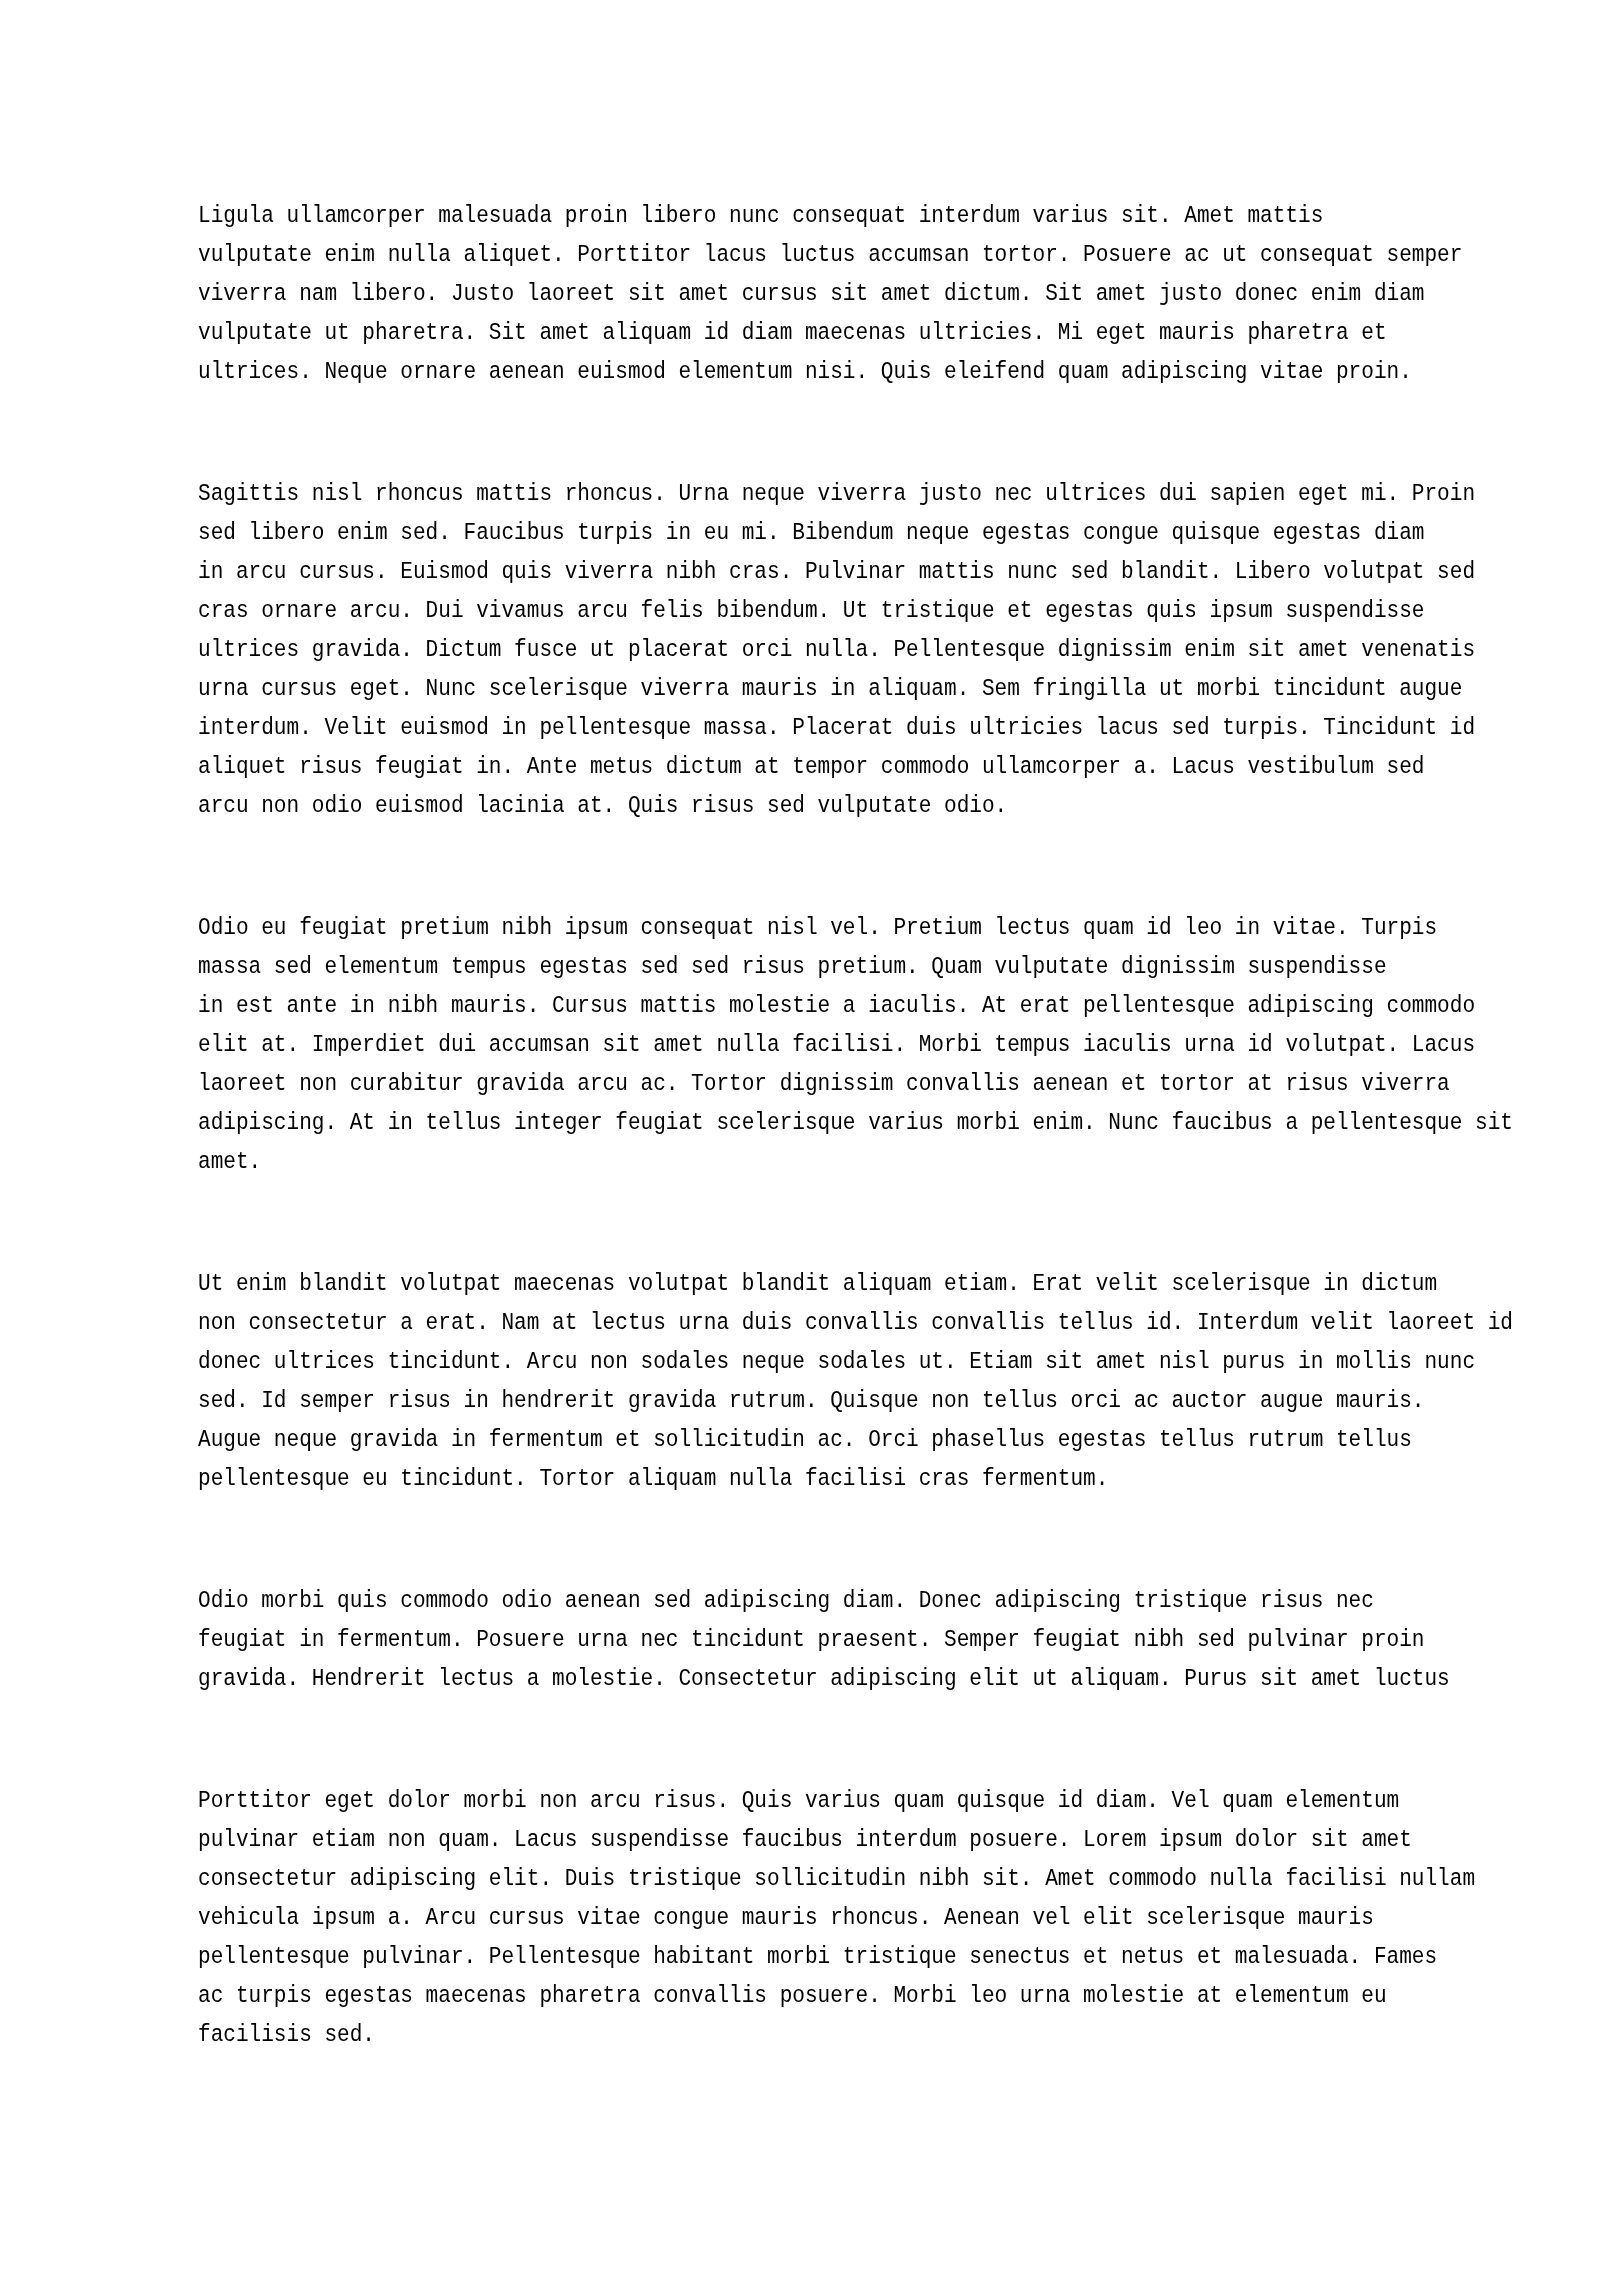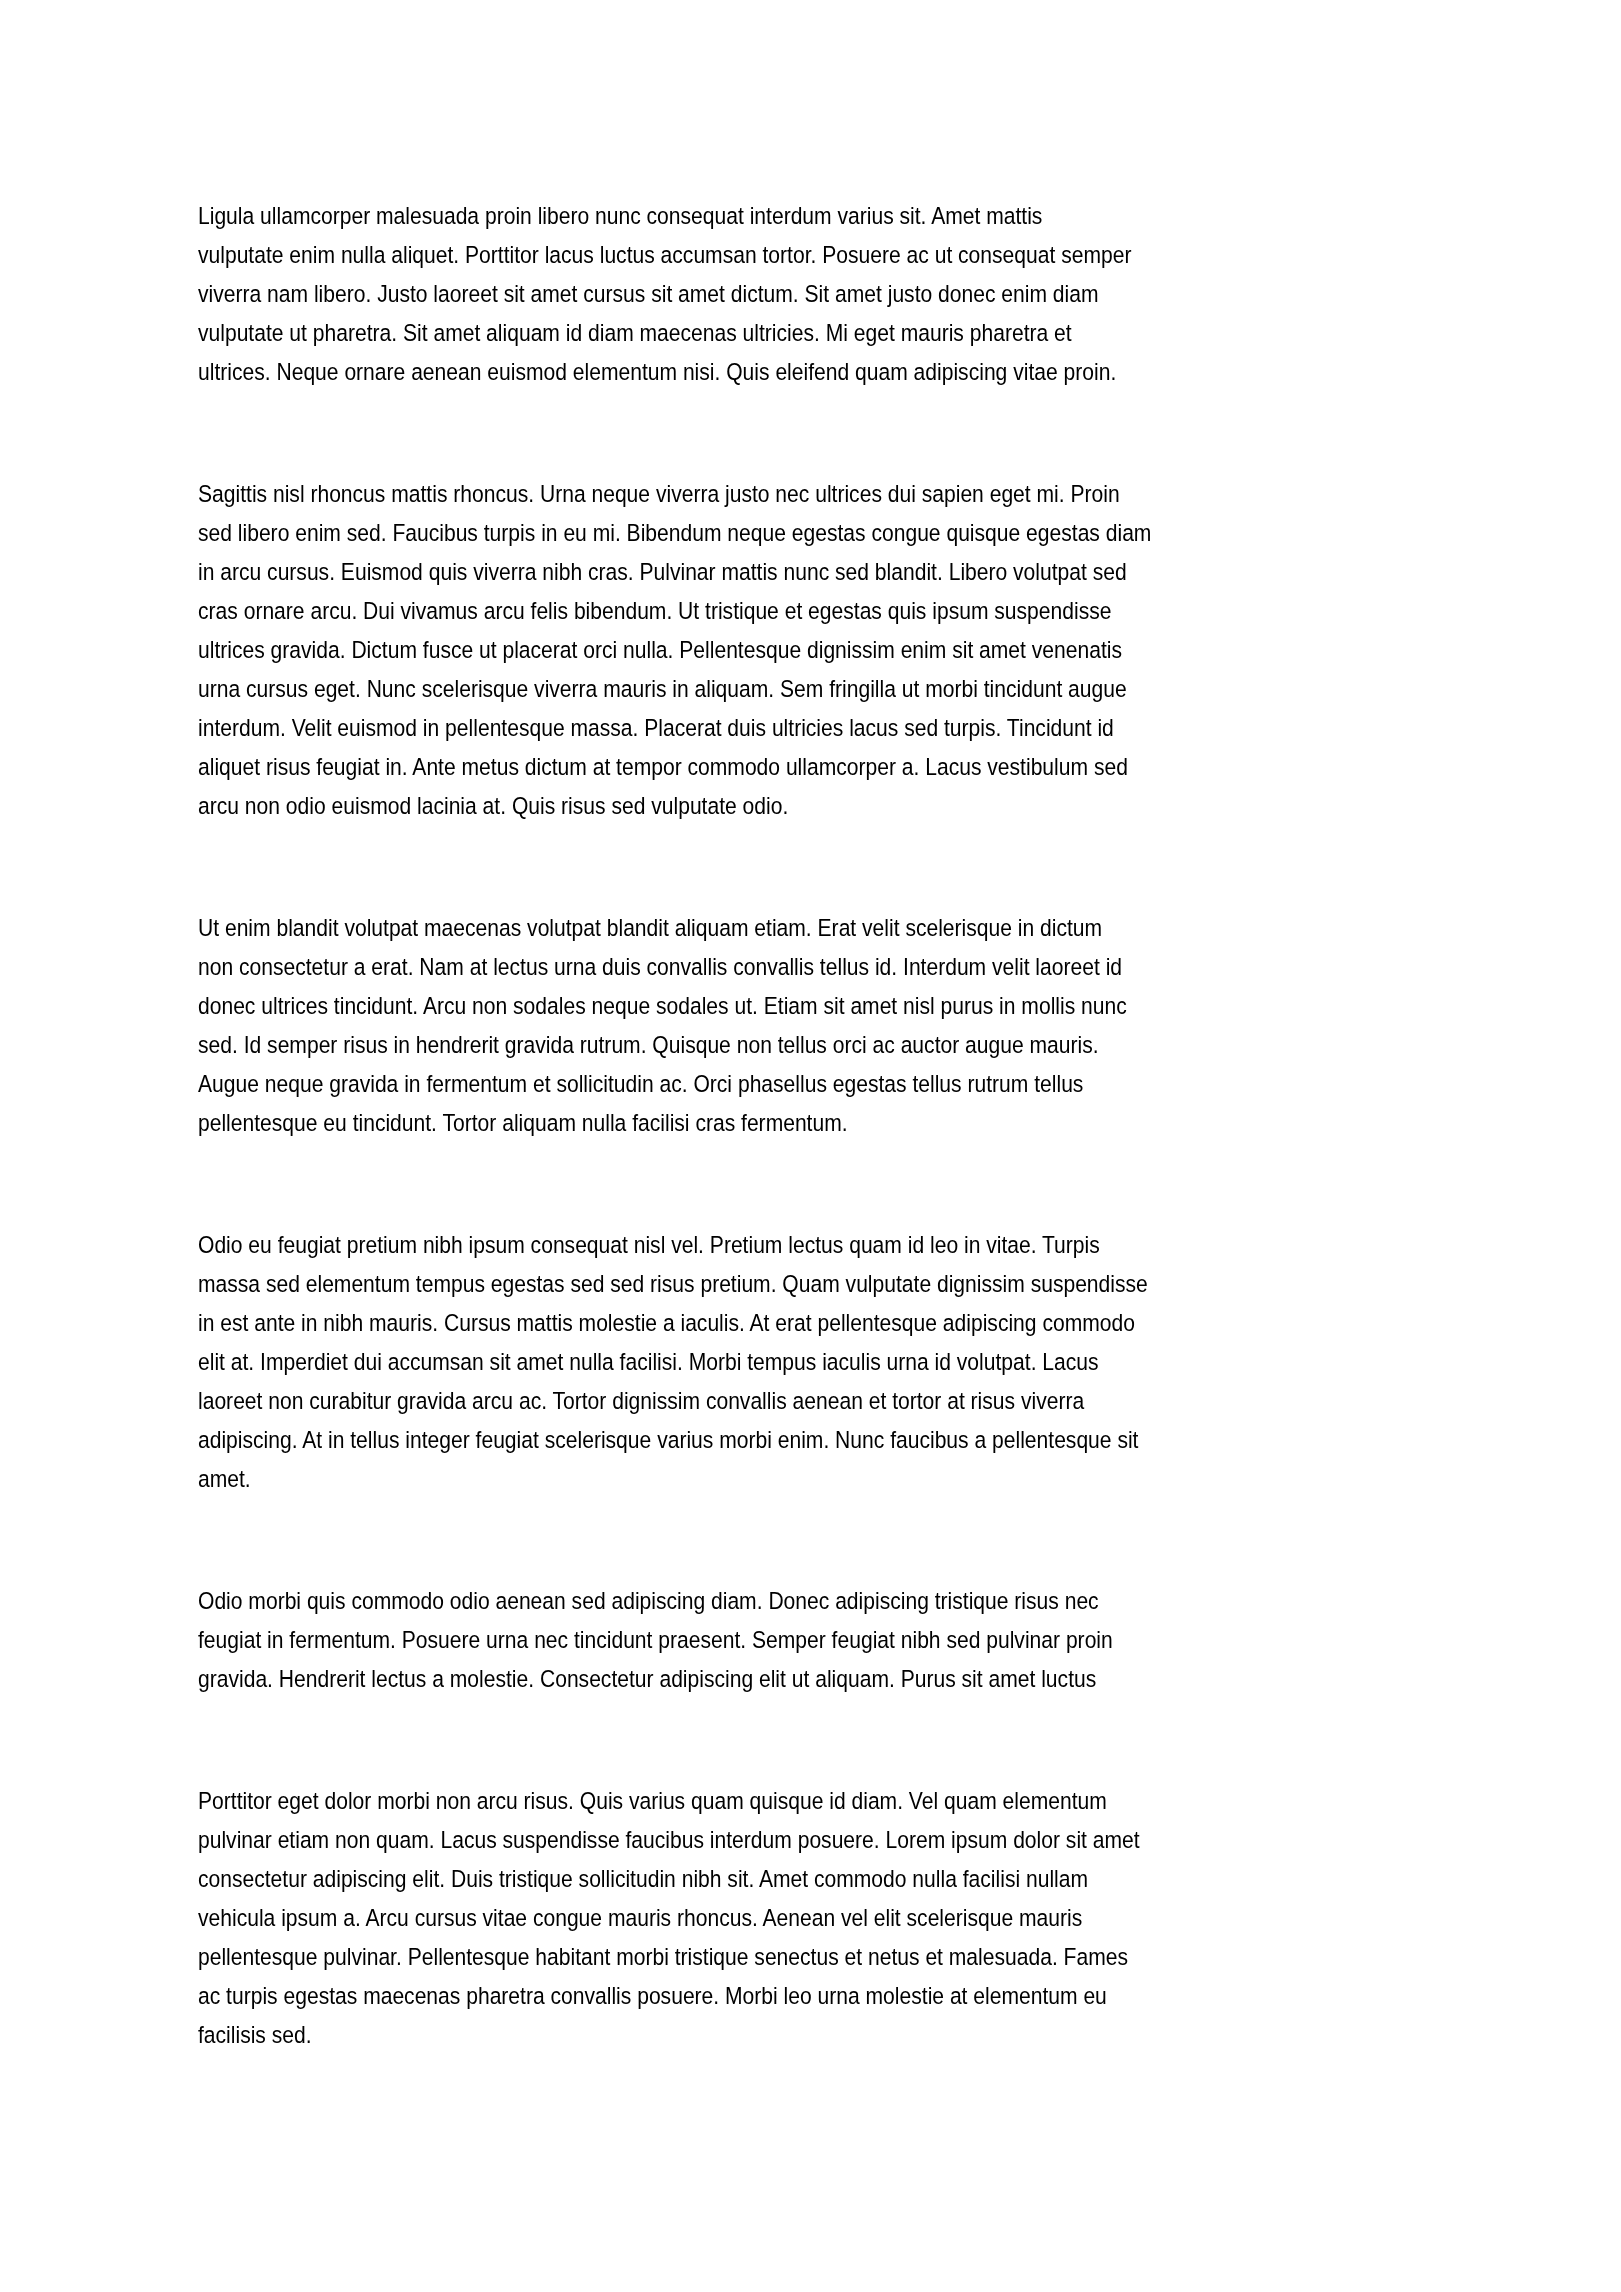--- a/index.html
+++ b/index.html
@@ -13,20 +13,21 @@
       position: relative;
       overflow: hidden;
       font-family: "Liberation Sans", sans-serif;
       color: #000000;
     }
     .page {
       position: absolute;
       left: 198px;
       top: 196px;
       width: 1235px;
+      font-family: Liberation Mono, monospace;
     }
     .para {
       margin: 0 0 83px 0;
       padding: 0;
     }
     .line {
       display: block;
       height: 39px;
       line-height: 39px;
       font-size: 24.5px;
@@ -51,35 +52,35 @@
         <span class="line" style="display: block; transform: scaleX(0.86);">sed libero enim sed. Faucibus turpis in eu mi. Bibendum neque egestas congue quisque egestas diam</span>
         <span class="line" style="display: block; transform: scaleX(0.86);">in arcu cursus. Euismod quis viverra nibh cras. Pulvinar mattis nunc sed blandit. Libero volutpat sed</span>
         <span class="line" style="display: block; transform: scaleX(0.86);">cras ornare arcu. Dui vivamus arcu felis bibendum. Ut tristique et egestas quis ipsum suspendisse</span>
         <span class="line" style="display: block; transform: scaleX(0.86);">ultrices gravida. Dictum fusce ut placerat orci nulla. Pellentesque dignissim enim sit amet venenatis</span>
         <span class="line" style="display: block; transform: scaleX(0.86);">urna cursus eget. Nunc scelerisque viverra mauris in aliquam. Sem fringilla ut morbi tincidunt augue</span>
         <span class="line" style="display: block; transform: scaleX(0.86);">interdum. Velit euismod in pellentesque massa. Placerat duis ultricies lacus sed turpis. Tincidunt id</span>
         <span class="line" style="display: block; transform: scaleX(0.86);">aliquet risus feugiat in. Ante metus dictum at tempor commodo ullamcorper a. Lacus vestibulum sed</span>
         <span class="line" style="display: block; transform: scaleX(0.86);">arcu non odio euismod lacinia at. Quis risus sed vulputate odio.</span>
       </p>
       <p class="para">
-        <span class="line" style="display: block; transform: scaleX(0.86);">Ut enim blandit volutpat maecenas volutpat blandit aliquam etiam. Erat velit scelerisque in dictum</span>
-        <span class="line" style="display: block; transform: scaleX(0.86);">non consectetur a erat. Nam at lectus urna duis convallis convallis tellus id. Interdum velit laoreet id</span>
-        <span class="line" style="display: block; transform: scaleX(0.86);">donec ultrices tincidunt. Arcu non sodales neque sodales ut. Etiam sit amet nisl purus in mollis nunc</span>
-        <span class="line" style="display: block; transform: scaleX(0.86);">sed. Id semper risus in hendrerit gravida rutrum. Quisque non tellus orci ac auctor augue mauris.</span>
-        <span class="line" style="display: block; transform: scaleX(0.86);">Augue neque gravida in fermentum et sollicitudin ac. Orci phasellus egestas tellus rutrum tellus</span>
-        <span class="line" style="display: block; transform: scaleX(0.86);">pellentesque eu tincidunt. Tortor aliquam nulla facilisi cras fermentum.</span>
-      </p>
-      <p class="para">
         <span class="line" style="display: block; transform: scaleX(0.86);">Odio eu feugiat pretium nibh ipsum consequat nisl vel. Pretium lectus quam id leo in vitae. Turpis</span>
         <span class="line" style="display: block; transform: scaleX(0.86);">massa sed elementum tempus egestas sed sed risus pretium. Quam vulputate dignissim suspendisse</span>
         <span class="line" style="display: block; transform: scaleX(0.86);">in est ante in nibh mauris. Cursus mattis molestie a iaculis. At erat pellentesque adipiscing commodo</span>
         <span class="line" style="display: block; transform: scaleX(0.86);">elit at. Imperdiet dui accumsan sit amet nulla facilisi. Morbi tempus iaculis urna id volutpat. Lacus</span>
         <span class="line" style="display: block; transform: scaleX(0.86);">laoreet non curabitur gravida arcu ac. Tortor dignissim convallis aenean et tortor at risus viverra</span>
         <span class="line" style="display: block; transform: scaleX(0.86);">adipiscing. At in tellus integer feugiat scelerisque varius morbi enim. Nunc faucibus a pellentesque sit</span>
         <span class="line" style="display: block; transform: scaleX(0.86);">amet.</span>
+      </p>
+      <p class="para">
+        <span class="line" style="display: block; transform: scaleX(0.86);">Ut enim blandit volutpat maecenas volutpat blandit aliquam etiam. Erat velit scelerisque in dictum</span>
+        <span class="line" style="display: block; transform: scaleX(0.86);">non consectetur a erat. Nam at lectus urna duis convallis convallis tellus id. Interdum velit laoreet id</span>
+        <span class="line" style="display: block; transform: scaleX(0.86);">donec ultrices tincidunt. Arcu non sodales neque sodales ut. Etiam sit amet nisl purus in mollis nunc</span>
+        <span class="line" style="display: block; transform: scaleX(0.86);">sed. Id semper risus in hendrerit gravida rutrum. Quisque non tellus orci ac auctor augue mauris.</span>
+        <span class="line" style="display: block; transform: scaleX(0.86);">Augue neque gravida in fermentum et sollicitudin ac. Orci phasellus egestas tellus rutrum tellus</span>
+        <span class="line" style="display: block; transform: scaleX(0.86);">pellentesque eu tincidunt. Tortor aliquam nulla facilisi cras fermentum.</span>
       </p>
       <p class="para">
         <span class="line" style="display: block; transform: scaleX(0.86);">Odio morbi quis commodo odio aenean sed adipiscing diam. Donec adipiscing tristique risus nec</span>
         <span class="line" style="display: block; transform: scaleX(0.86);">feugiat in fermentum. Posuere urna nec tincidunt praesent. Semper feugiat nibh sed pulvinar proin</span>
         <span class="line" style="display: block; transform: scaleX(0.86);">gravida. Hendrerit lectus a molestie. Consectetur adipiscing elit ut aliquam. Purus sit amet luctus</span>
       </p>
       <p class="para">
         <span class="line" style="display: block; transform: scaleX(0.86);">Porttitor eget dolor morbi non arcu risus. Quis varius quam quisque id diam. Vel quam elementum</span>
         <span class="line" style="display: block; transform: scaleX(0.86);">pulvinar etiam non quam. Lacus suspendisse faucibus interdum posuere. Lorem ipsum dolor sit amet</span>
         <span class="line" style="display: block; transform: scaleX(0.86);">consectetur adipiscing elit. Duis tristique sollicitudin nibh sit. Amet commodo nulla facilisi nullam</span>

